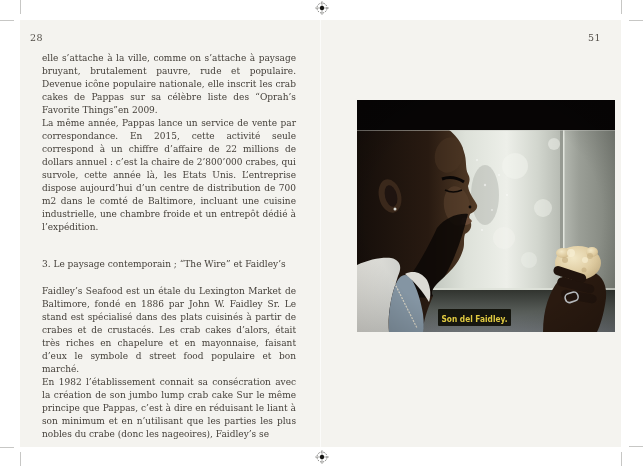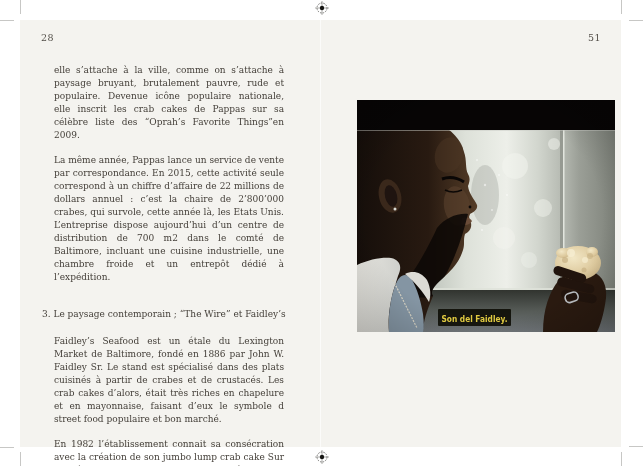--- a/index.html
+++ b/index.html
@@ -4,24 +4,24 @@
 <style>
   html,body{margin:0;padding:0;background:#ffffff;}
   .canvas{position:relative;width:643px;height:466px;background:#ffffff;overflow:hidden;
           font-family:"DejaVu Serif", serif;}
   .page{position:absolute;top:20px;width:300px;height:427px;background:#f4f3ef;}
   .page-left{left:20px;}
   .page-right{left:321px;}
   .gutter{position:absolute;top:20px;left:317px;width:6px;height:427px;
           background:linear-gradient(90deg,#e9e8e4 0%,#fdfdfc 45%,#fdfdfc 55%,#e3e2de 100%);}
   .page-number{position:absolute;top:12px;font-size:9.5px;color:#54504a;letter-spacing:.5px;}
-  .page-number.pn-left{left:21px;}
+  .page-number.pn-left{left:10px;}
   .page-number.pn-right{right:20px;}
   .text-block{padding:32px 24px 0 22px;}
-  .text-block p{margin:12px;font-size:9px;line-height:13px;text-align:justify;color:#45403a;}
+  .text-block p{margin:0;font-size:9px;line-height:13px;text-align:justify;color:#45403a;}
   .text-block h2{margin:24px 0 14px 0;font-size:9px;line-height:13px;font-weight:normal;color:#45403a;}
   .film-still{position:absolute;left:20px;top:80px;width:258px;height:232px;padding-left:16px;}
   .film-still svg{display:block;}
   .cm{position:absolute;background:#c7c7c5;}
   .cm-tl-v{left:20px;top:0;width:1px;height:14px;}
   .cm-tl-h{left:0;top:20px;width:14px;height:1px;}
   .cm-tr-v{left:621px;top:0;width:1px;height:14px;}
   .cm-tr-h{left:629px;top:20px;width:14px;height:1px;}
   .cm-bl-h{left:0;top:447px;width:14px;height:1px;}
   .cm-bl-v{left:20px;top:452px;width:1px;height:14px;}

